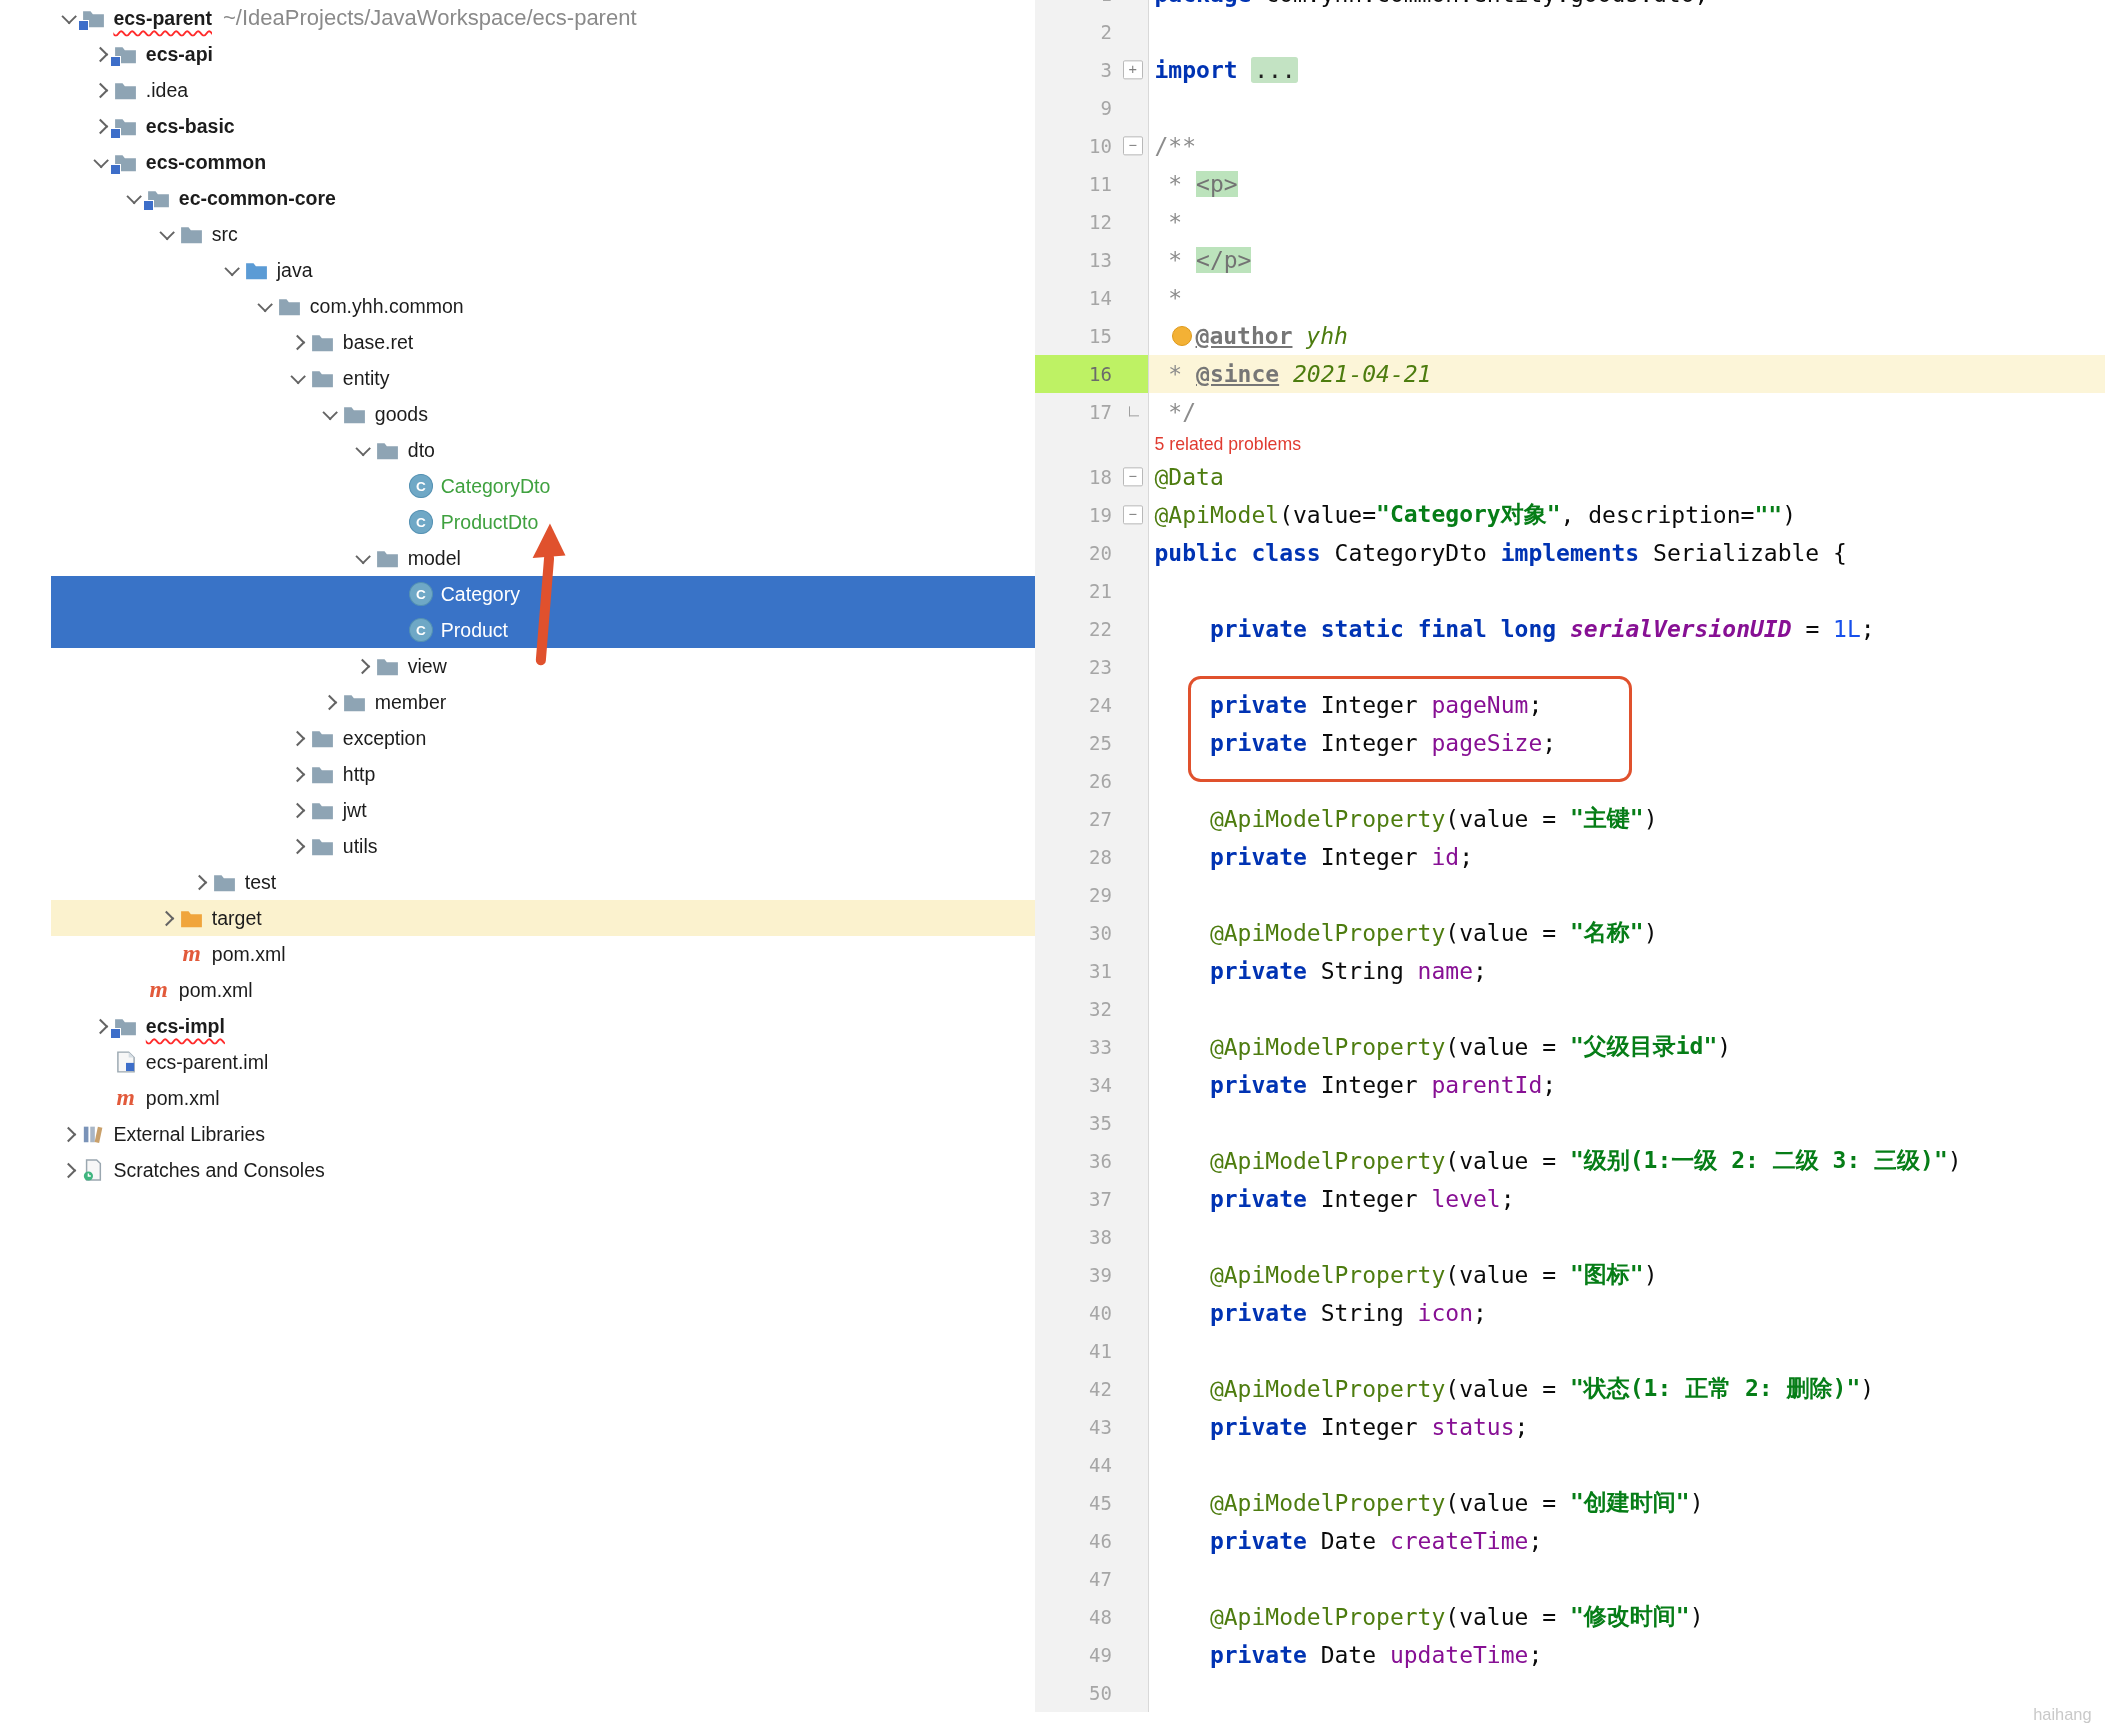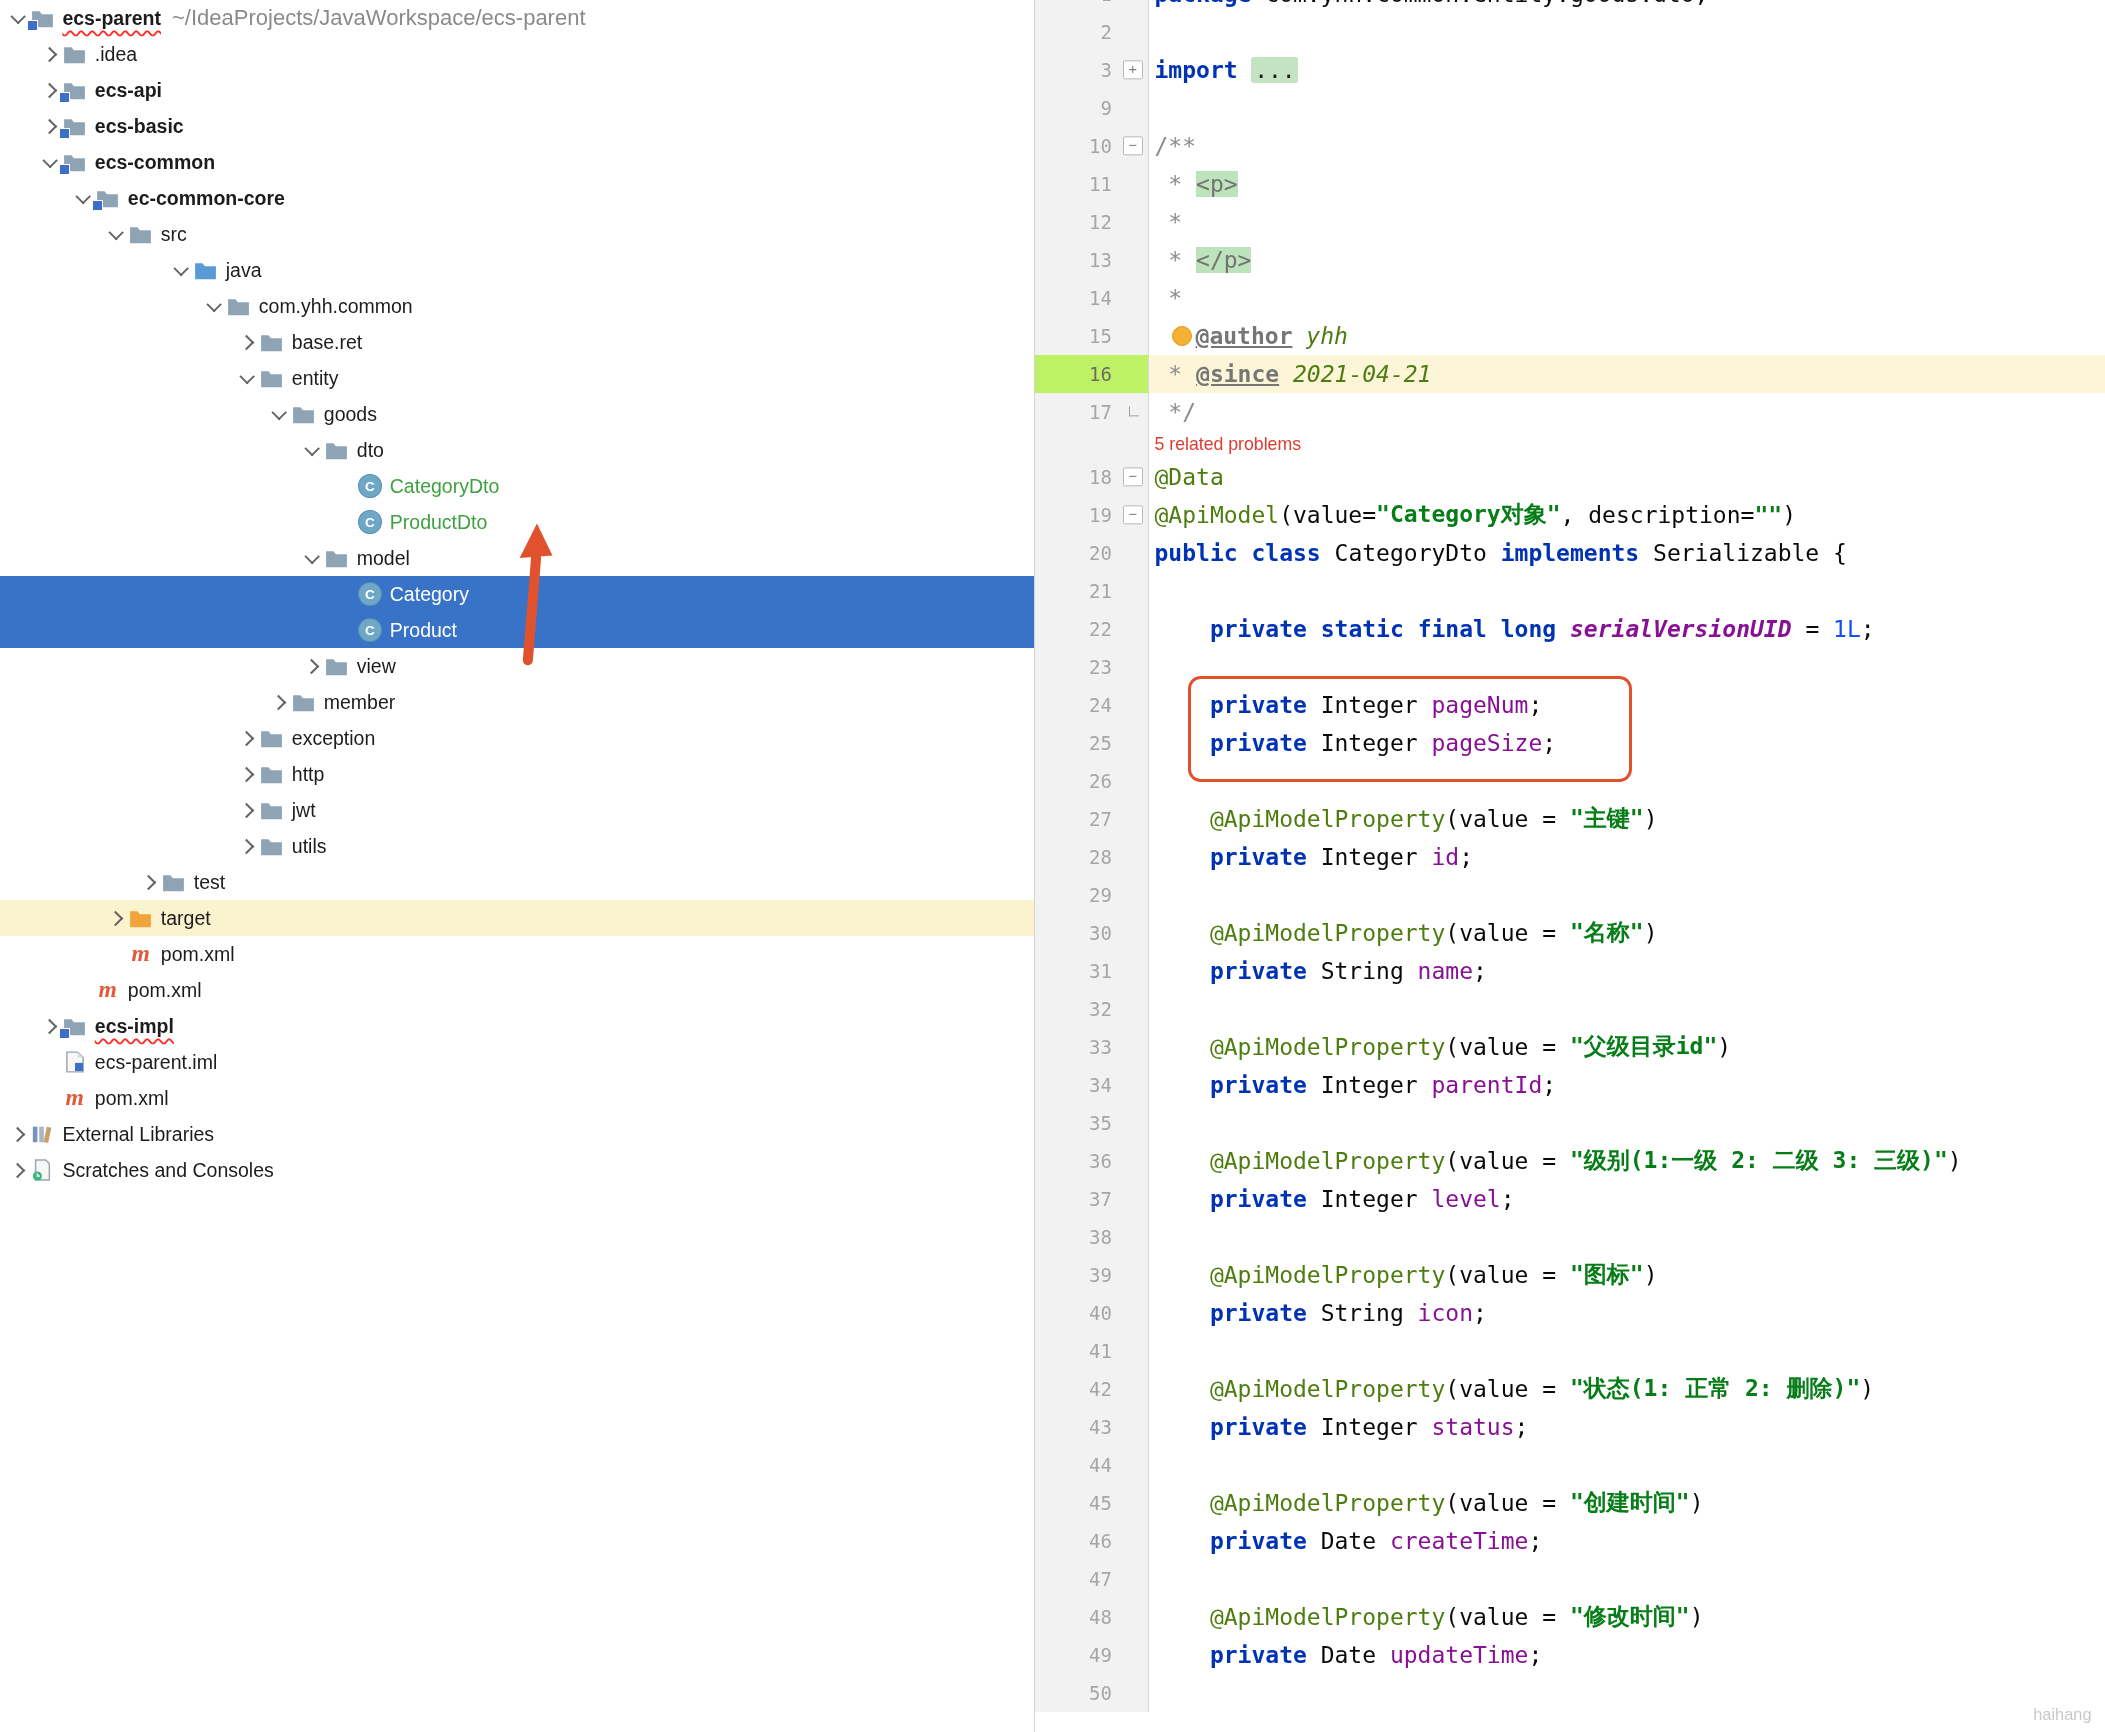--- a/index.html
+++ b/index.html
@@ -2,22 +2,22 @@
 <html style="font-size:14.5px"><head>
 <meta charset="utf-8">
 <style>
   html,body{margin:0;padding:0;}
   body{
     width:2106px;height:1733px;position:relative;overflow:hidden;
     background:#ffffff;font-family:"Liberation Sans",sans-serif;
   }
   
   .tree-panel{
-    position:absolute;left:0;top:0;width:1034px;height:100%;
-    background:#fff;border-right:0.9px solid #D6D6D6;overflow:hidden;
+    position:absolute;left:13px;top:0;width:1034px;height:100%;
+    background:#fff;border-right:0.9px solid #D6D6D6;overflow:hidden;padding-left:38px;
   }
   .tree-row{
     position:relative;height:36px;display:flex;align-items:center;white-space:nowrap;
   }
   .tree-row.selected{background:#3973C7;}
   .tree-row.warm{background:#FBF2CE;}
   .chev{width:27px;flex:0 0 27px;display:flex;justify-content:center;align-items:center;}
   .chev-mark{width:9px;height:9px;border-right:2.3px solid #646464;border-bottom:2.3px solid #646464;}
   .chev-mark.collapsed{transform:rotate(-45deg);}
   .chev-mark.expanded{transform:rotate(45deg) translate(-0.9px,-1.8px);}
@@ -91,34 +91,34 @@
         <span class="tpath">~/IdeaProjects/JavaWorkspace/ecs-parent</span>
       </div>
       <div class="tree-row" style="padding-left: 36px;">
         <span class="chev">
           <span class="chev-mark collapsed"></span>
         </span>
         <span class="ticon">
           <svg width="23" height="19" viewBox="0 0 25 21">
             <path d="M1 2.5 h8.2 l2.6 3.2 H24 v14.5 H1 z" fill="#8EA4B4"></path>
           </svg>
+          <span class="mod-badge"></span>
+        </span>
+        <span class="tlabel b">ecs-api</span>
+      </div>
+      <div class="tree-row" style="padding-left: 36px;">
+        <span class="chev">
+          <span class="chev-mark collapsed"></span>
+        </span>
+        <span class="ticon">
+          <svg width="23" height="19" viewBox="0 0 25 21">
+            <path d="M1 2.5 h8.2 l2.6 3.2 H24 v14.5 H1 z" fill="#8EA4B4"></path>
+          </svg>
         </span>
         <span class="tlabel">.idea</span>
-      </div>
-      <div class="tree-row" style="padding-left: 36px;">
-        <span class="chev">
-          <span class="chev-mark collapsed"></span>
-        </span>
-        <span class="ticon">
-          <svg width="23" height="19" viewBox="0 0 25 21">
-            <path d="M1 2.5 h8.2 l2.6 3.2 H24 v14.5 H1 z" fill="#8EA4B4"></path>
-          </svg>
-          <span class="mod-badge"></span>
-        </span>
-        <span class="tlabel b">ecs-api</span>
       </div>
       <div class="tree-row" style="padding-left: 36px;">
         <span class="chev">
           <span class="chev-mark collapsed"></span>
         </span>
         <span class="ticon">
           <svg width="23" height="19" viewBox="0 0 25 21">
             <path d="M1 2.5 h8.2 l2.6 3.2 H24 v14.5 H1 z" fill="#8EA4B4"></path>
           </svg>
           <span class="mod-badge"></span>

